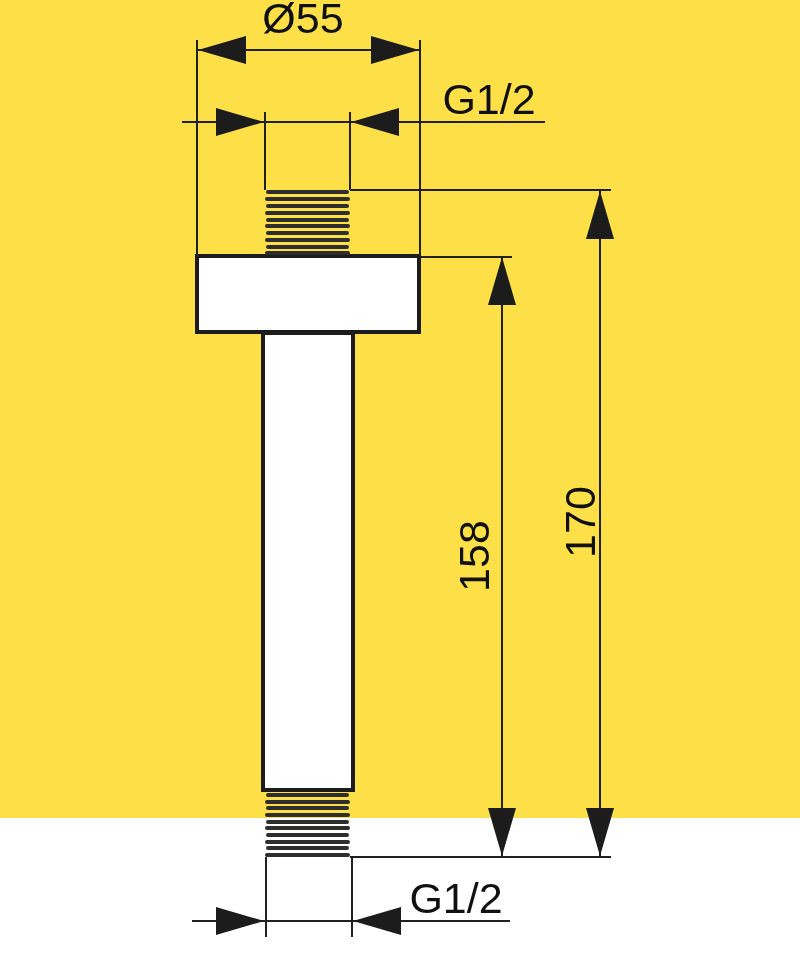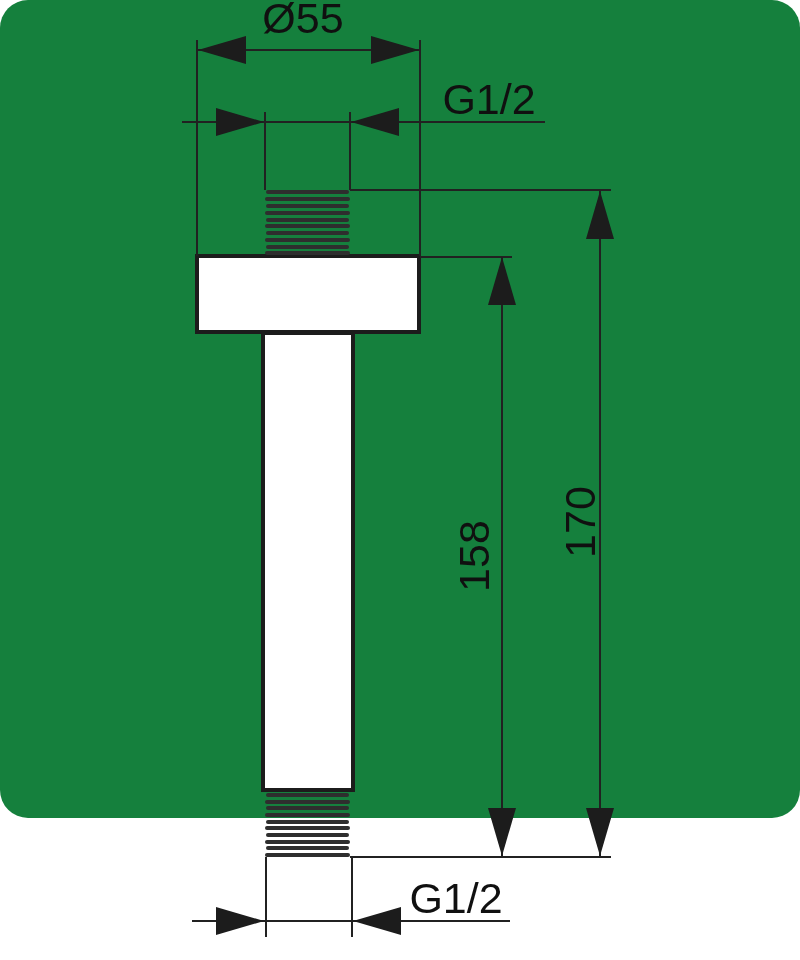--- a/index.html
+++ b/index.html
@@ -7,22 +7,21 @@
     padding: 0;
     background: #ffffff;
     width: 800px;
     height: 960px;
     overflow: hidden;
   }
   .stage {
     position: relative;
     width: 800px;
     height: 818px;
-    background: #15803d;
-    border-radius: 28px;
+    background: #fde047;
   }
   svg { display: block; }
   .thin {
     stroke: #212121;
     stroke-width: 2;
     fill: none;
   }
   .bold {
     stroke: #1c1c1c;
     stroke-width: 4;

